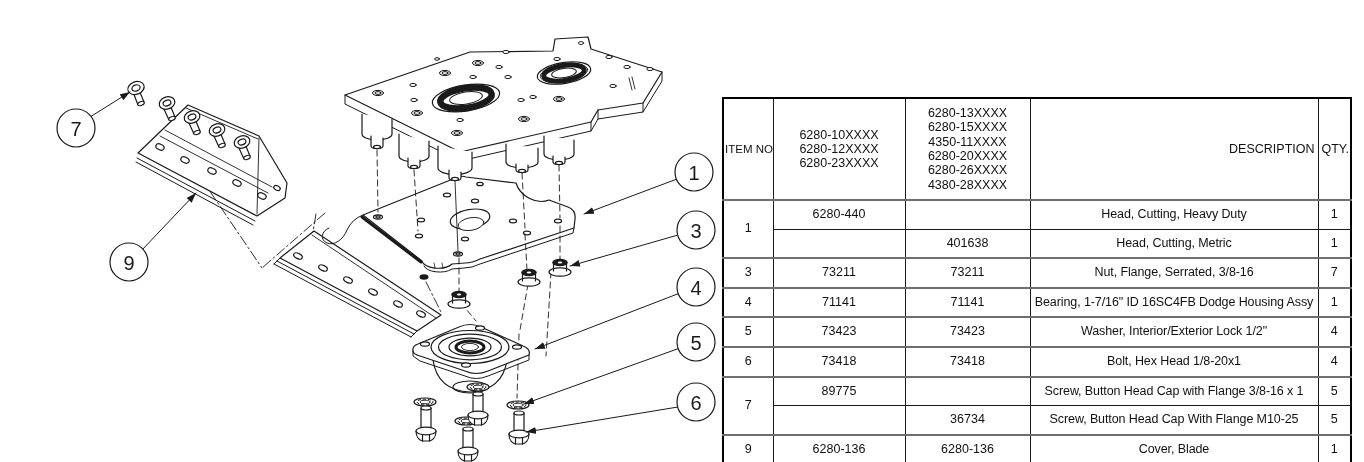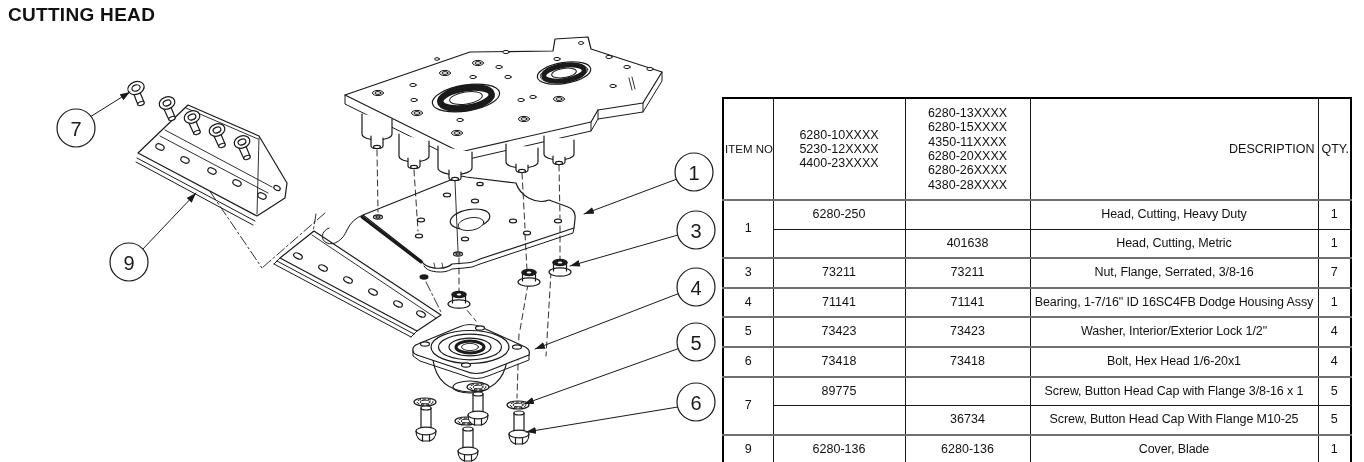--- a/index.html
+++ b/index.html
@@ -19,21 +19,20 @@
                 border-bottom:2px solid #6f6f6f; line-height:14.3px; }
   table.parts tbody td { height:19.6px; line-height:19.6px; }
   table.parts td.desc { text-align:center; letter-spacing:-0.1px; }
   table.parts tr.grp td { border-top:2px solid #6f6f6f; }
   .mlist div { text-align:center; }
 </style>
 </head>
 <body>
 
 <div class="stage">
-  <div class="title">CUTTING HEAD</div>
 
   <svg class="diagram" width="1364" height="462" viewBox="0 0 1364 462" fill="none" stroke="#1a1a1a" stroke-width="1.2" stroke-linecap="round" stroke-linejoin="round">
     <defs>
       <marker id="arr" markerUnits="userSpaceOnUse" markerWidth="11" markerHeight="8" refX="10" refY="3.5" orient="auto">
         <path d="M0,0 L10,3.5 L0,7 Z" fill="#1a1a1a" stroke="none"></path>
       </marker>
     </defs>
 
     <g stroke-width="0.9" stroke-dasharray="10 3 2 3">
       <line x1="190" y1="162" x2="262" y2="268"></line>
@@ -391,39 +390,39 @@
         <col style="width:132px">
         <col style="width:125px">
       <col style="width:288px">
         <col style="width:33px">
     </colgroup>
     <thead>
       <tr>
         <th style="font-size:11.5px;padding:0 1px;">ITEM NO.</th>
         <th class="mlist">
           <div>6280-10XXXX</div>
-          <div>5230-12XXXX</div>
-          <div>4400-23XXXX</div>
+          <div>6280-12XXXX</div>
+          <div>6280-23XXXX</div>
         </th>
         <th class="mlist">
           <div>6280-13XXXX</div>
           <div>6280-15XXXX</div>
           <div>4350-11XXXX</div>
           <div>6280-20XXXX</div>
           <div>6280-26XXXX</div>
           <div>4380-28XXXX</div>
         </th>
         <th style="text-align:right;">DESCRIPTION</th>
         <th>QTY.</th>
       </tr>
     </thead>
     <tbody>
       <tr>
         <td rowspan="2">1</td>
-        <td>6280-250</td>
+        <td>6280-440</td>
         <td></td>
         <td class="desc">Head, Cutting, Heavy Duty</td>
         <td>1</td>
       </tr>
       <tr>
         <td></td>
         <td>401638</td>
         <td class="desc">Head, Cutting, Metric</td>
         <td>1</td>
       </tr>
@@ -445,21 +444,21 @@
         <td>5</td>
         <td>73423</td>
         <td>73423</td>
         <td class="desc">Washer, Interior/Exterior Lock 1/2"</td>
         <td>4</td>
       </tr>
       <tr class="grp">
         <td>6</td>
         <td>73418</td>
         <td>73418</td>
-        <td class="desc">Bolt, Hex Head 1/6-20x1</td>
+        <td class="desc">Bolt, Hex Head 1/8-20x1</td>
         <td>4</td>
       </tr>
       <tr class="grp">
         <td rowspan="2">7</td>
         <td>89775</td>
         <td></td>
         <td class="desc">Screw, Button Head Cap with Flange 3/8-16 x 1</td>
         <td>5</td>
       </tr>
       <tr>

